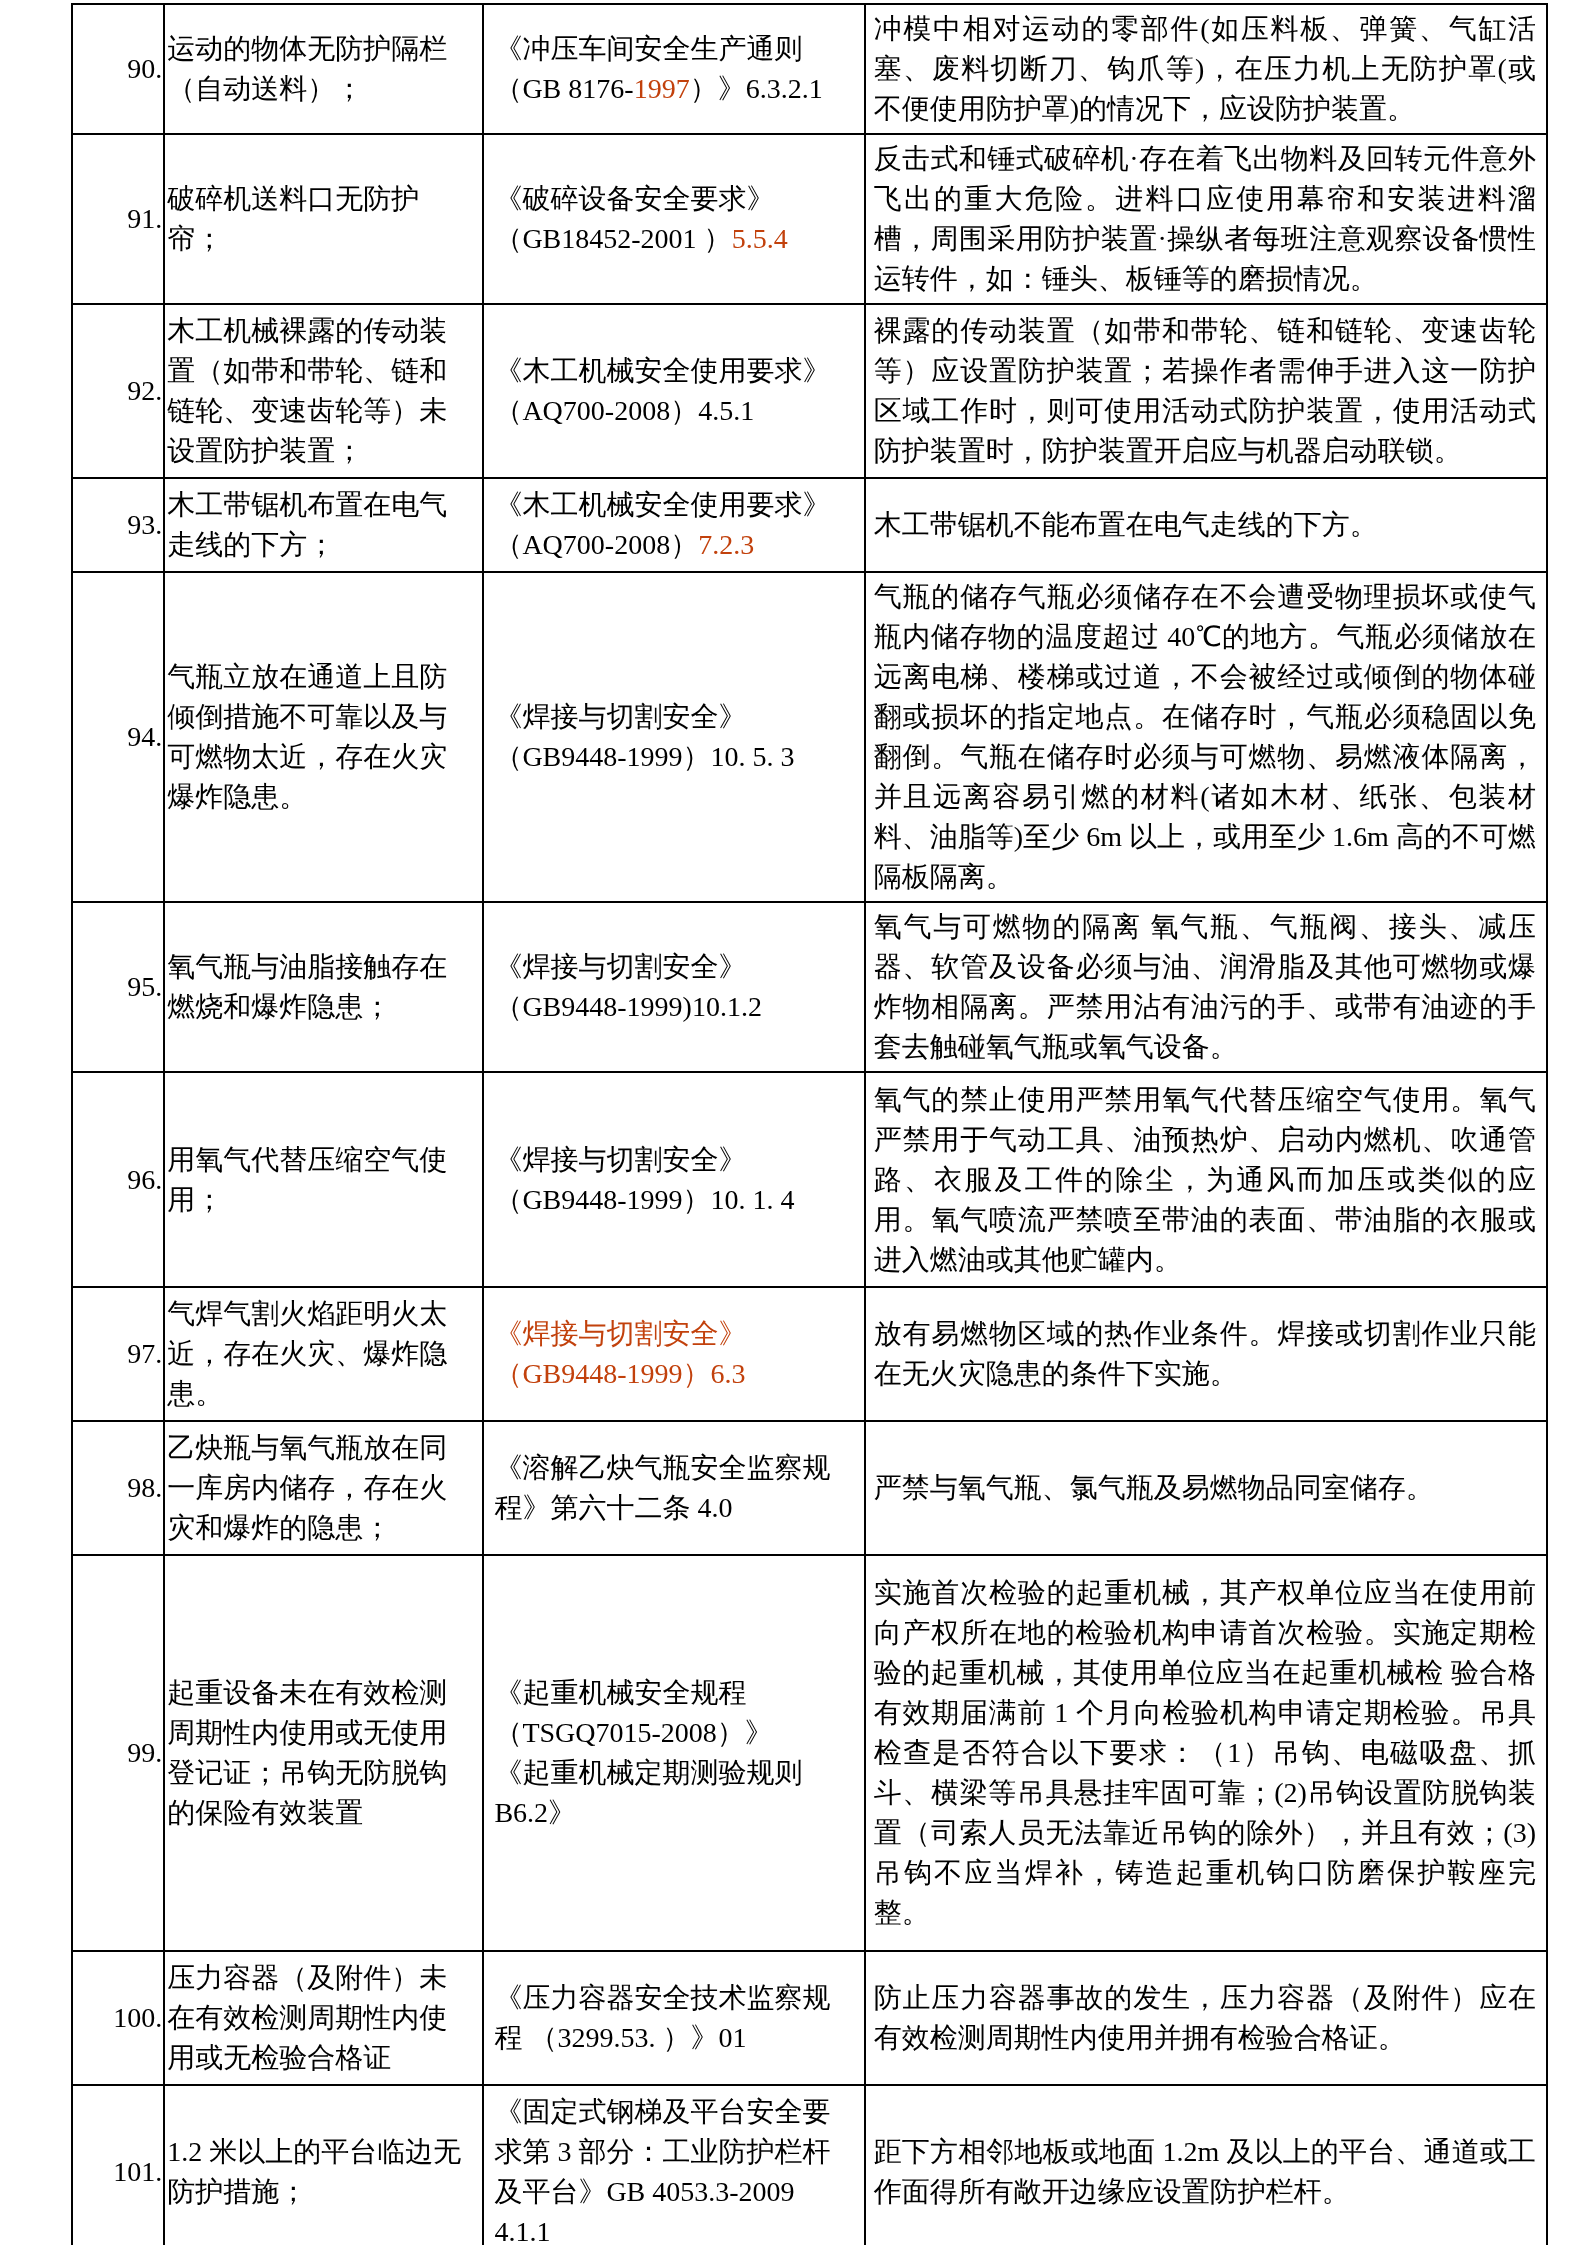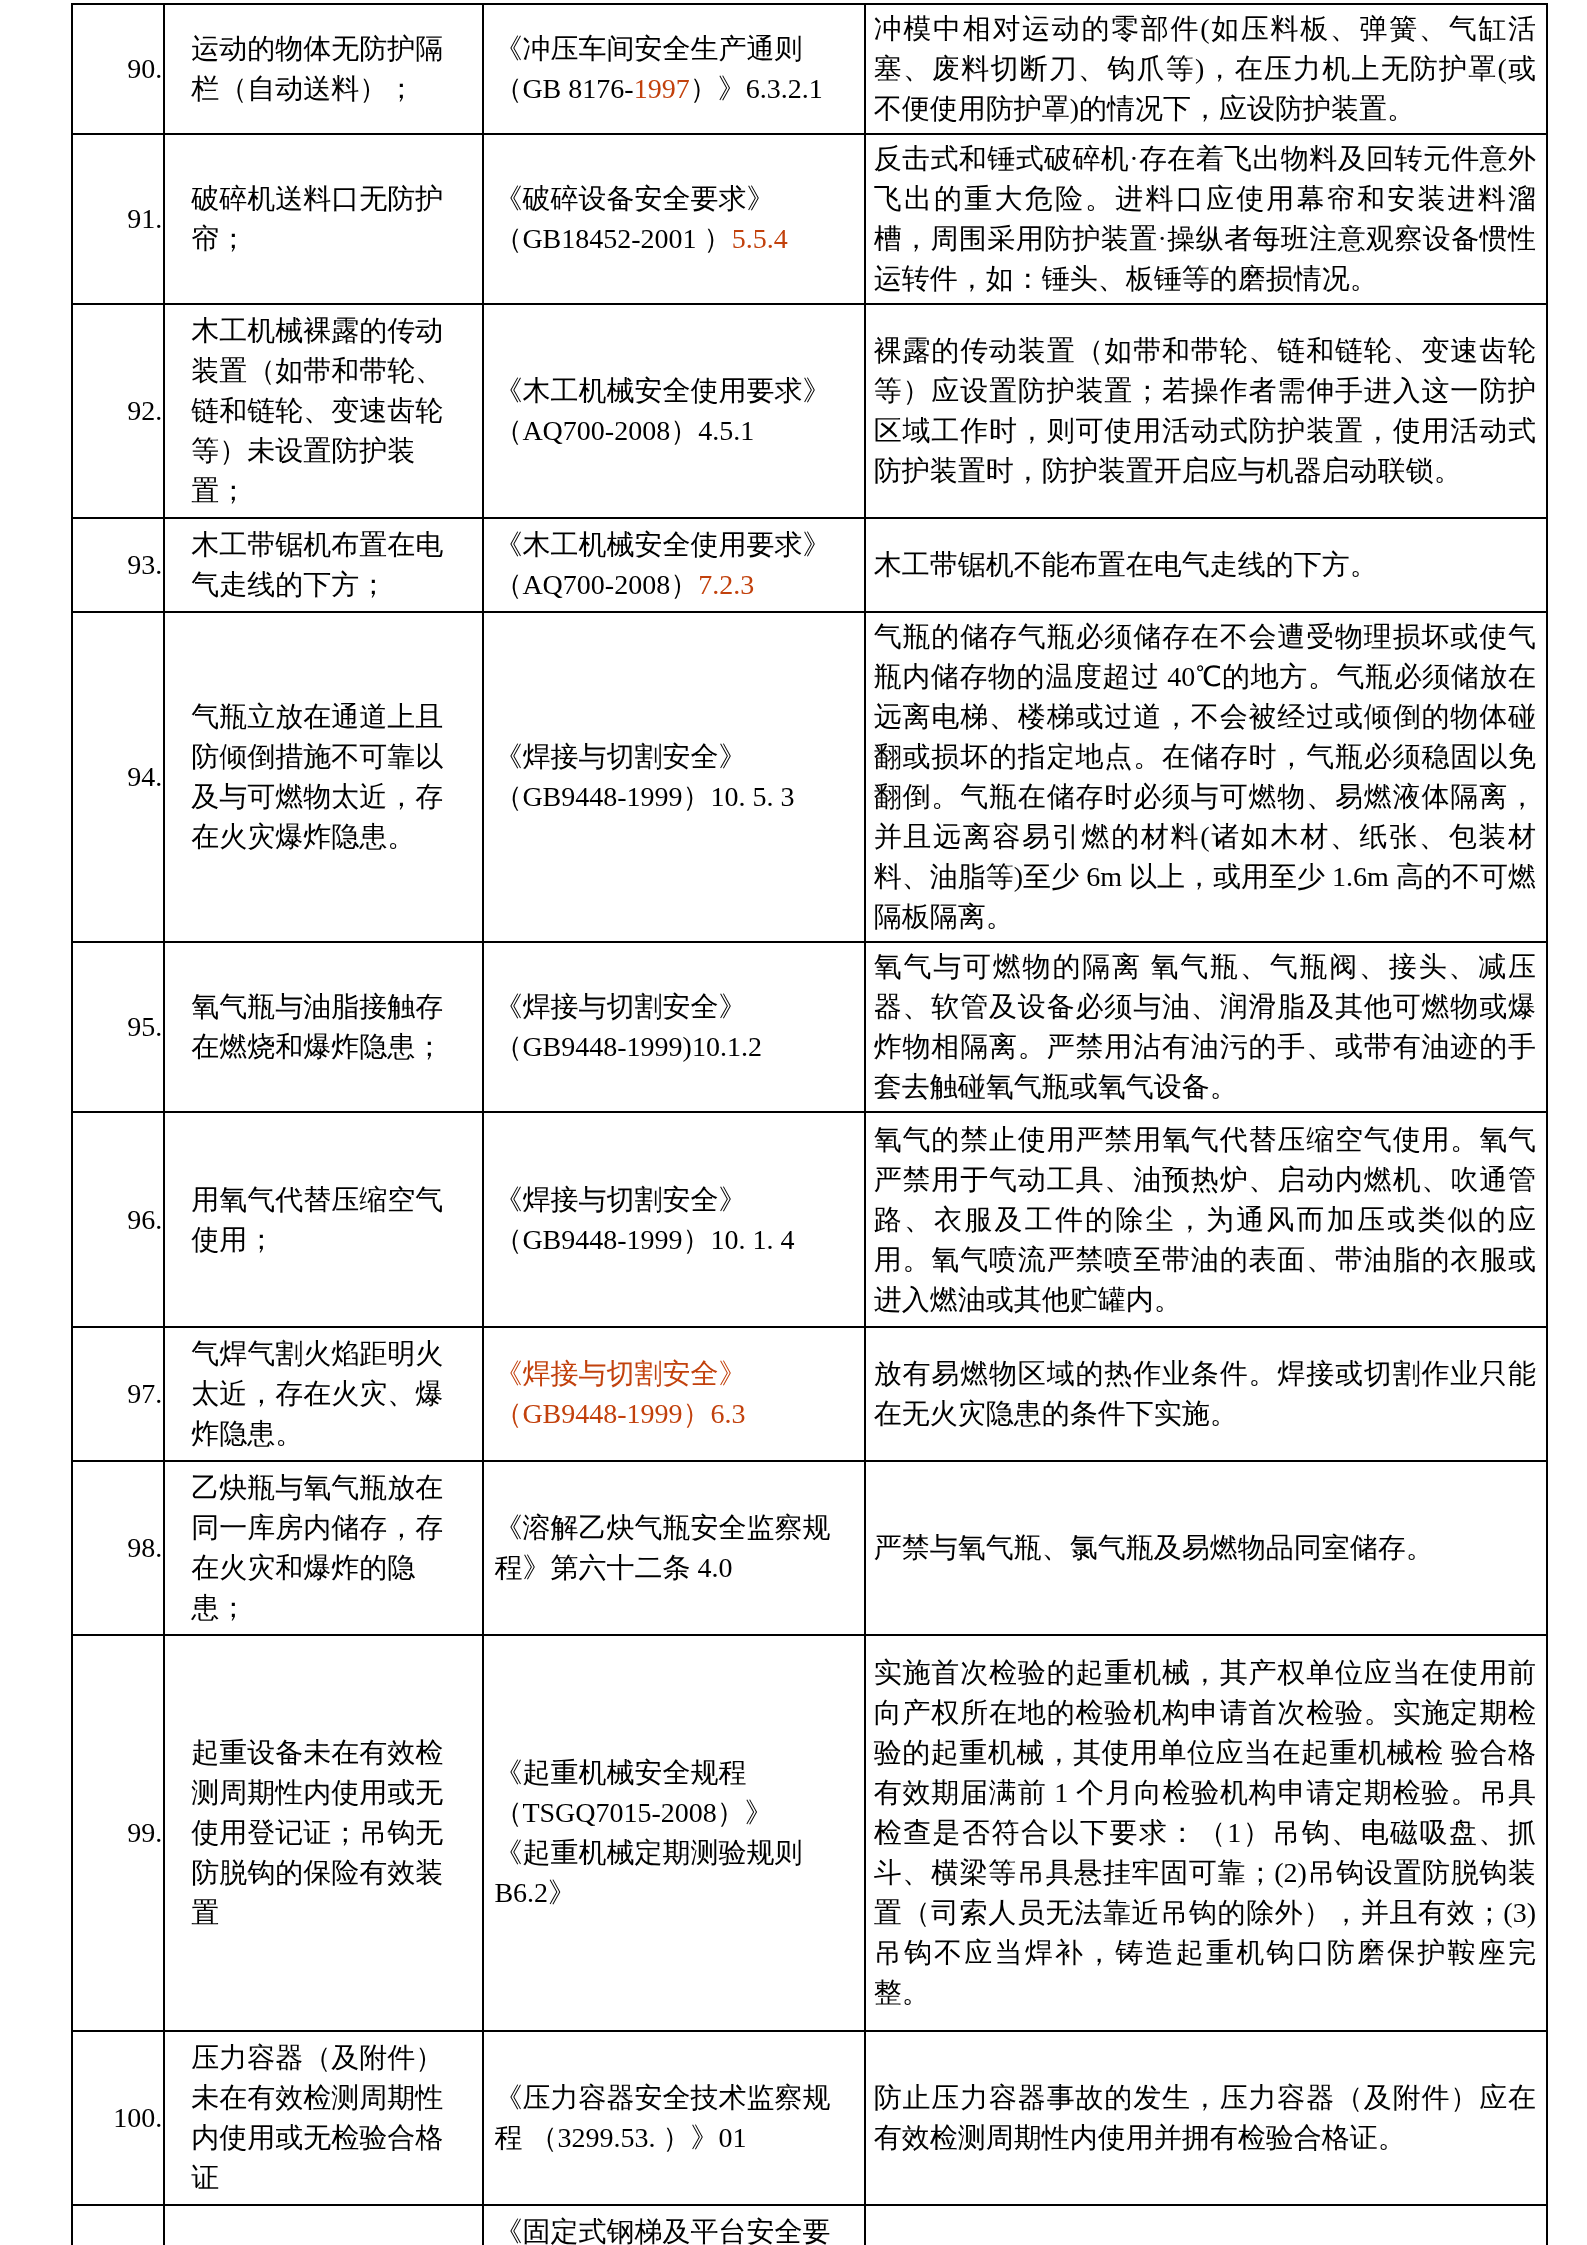--- a/index.html
+++ b/index.html
@@ -30,21 +30,21 @@
     overflow:hidden;
   }
   td.c-num{
     width:92px;
     text-align:right;
     font-size:29px;
     font-family:"Liberation Serif", serif;
   }
   td.c-issue{
     width:318px;
-    padding:6px 14px 6px 26px;
+    padding:6px 14px 6px 2px;
   }
   td.c-basis{
     width:380px;
     padding:6px 10px 6px 10px;
     white-space:pre-wrap;
   }
   td.c-req{
     width:680px;
     padding:4px 10px 4px 8px;
     text-align:justify;

